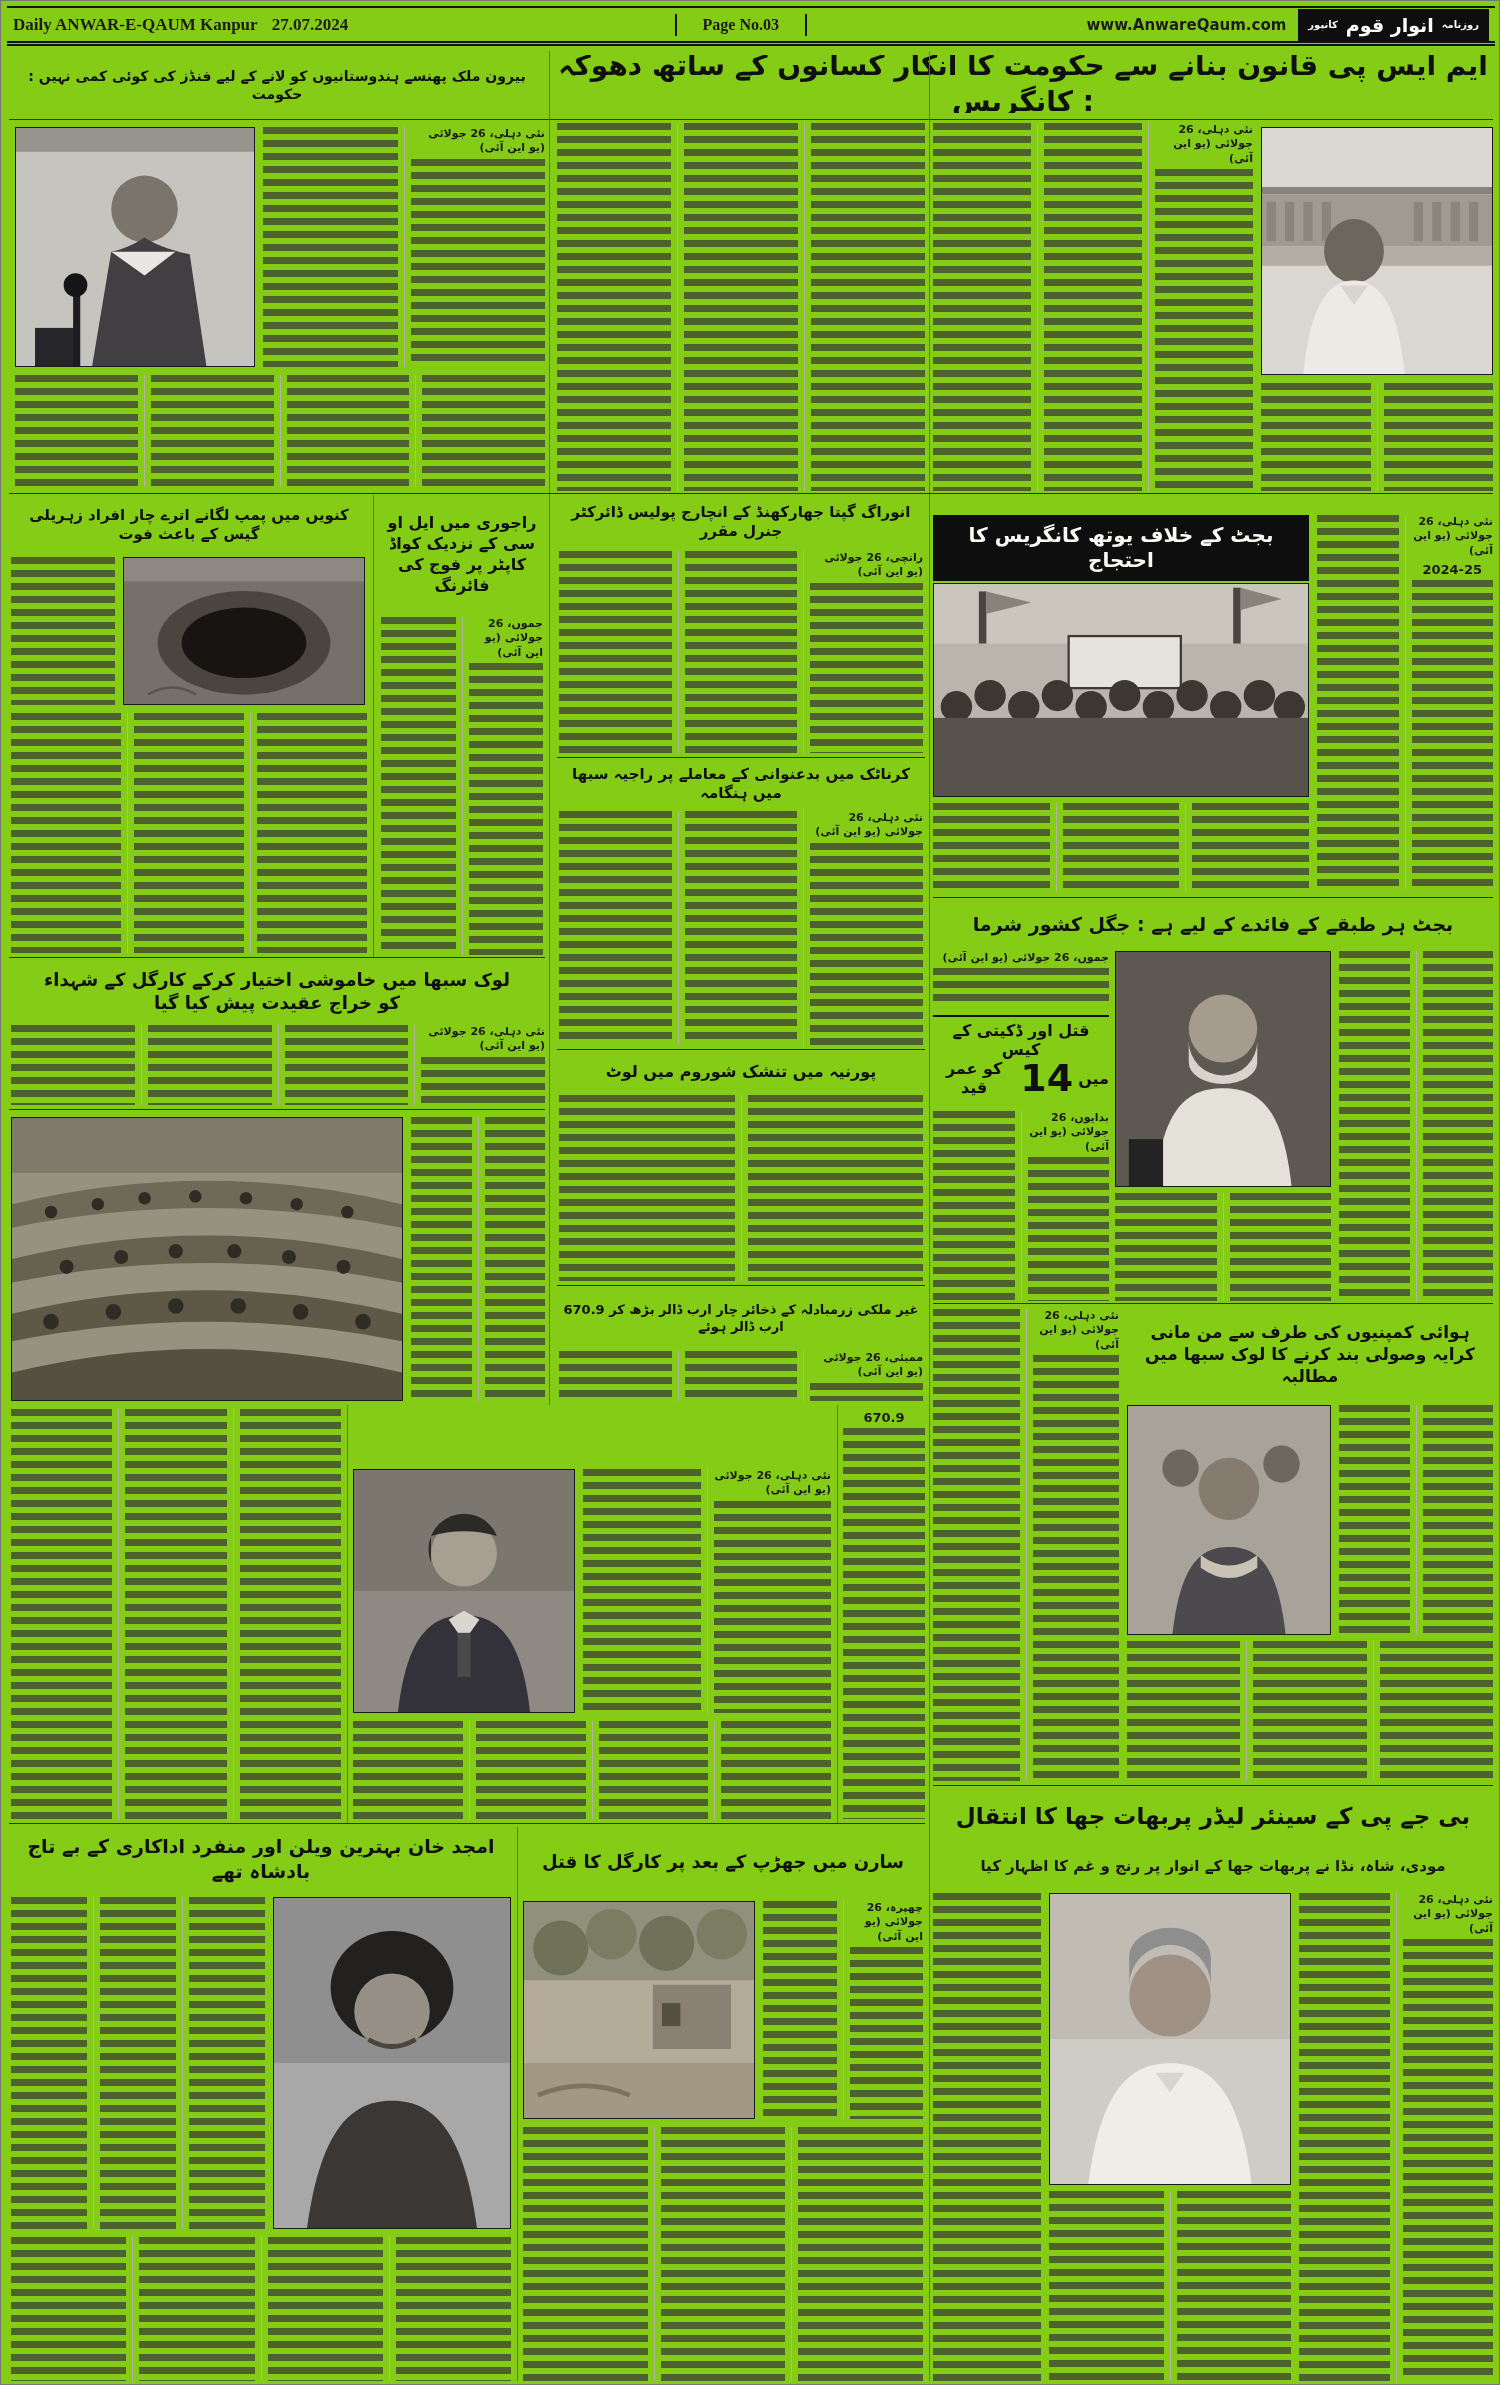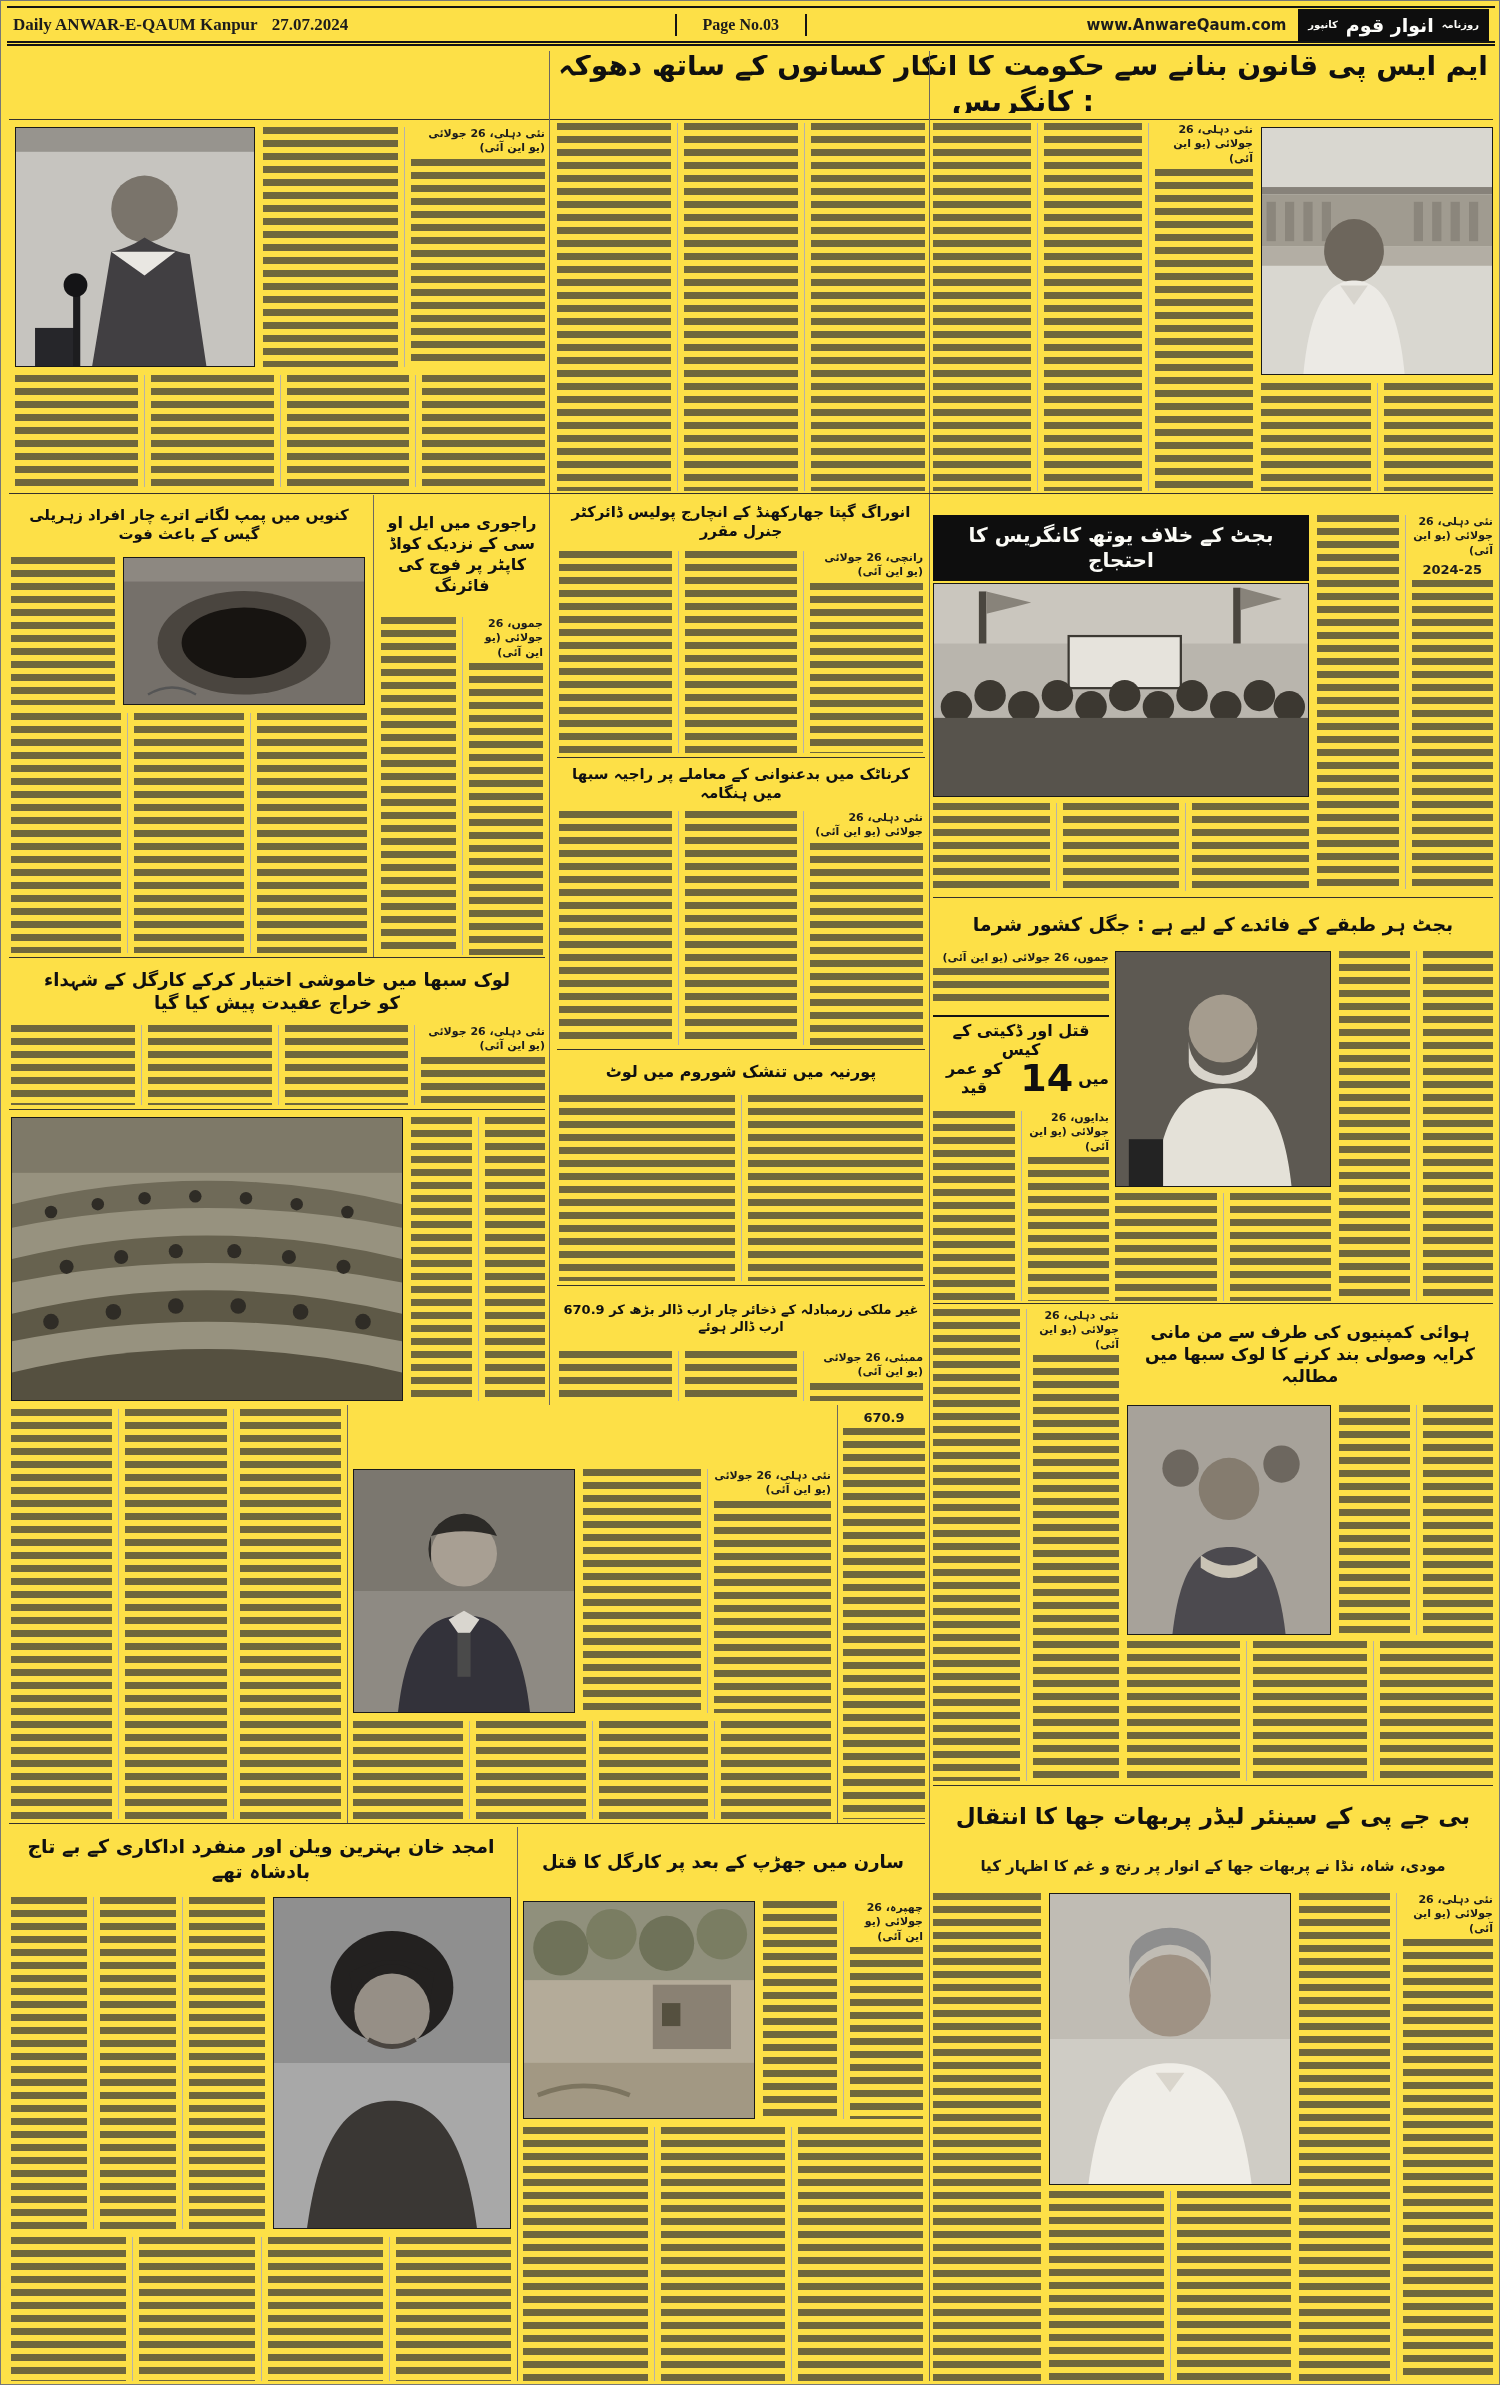--- a/index.html
+++ b/index.html
@@ -1,17 +1,17 @@
 <!DOCTYPE html>
 <html><head>
 <meta charset="utf-8">
 <style>
   *{margin:0;padding:0;box-sizing:border-box;}
   html,body{background:#9a9a9a;}
-  .page{position:relative;width:1500px;height:2385px;margin:0 auto;background:#fde047;
+  .page{position:relative;width:1500px;height:2385px;margin:0 auto;background:#84cc16;
         color:#1c1c1c;font-family:"DejaVu Sans",sans-serif;overflow:hidden;border:1px solid #777;}
   .abs{position:absolute;}
 
   
   .header{position:absolute;left:6px;top:5px;width:1488px;height:40px;
           border-top:2px solid #141414;border-bottom:5px double #141414;
           display:flex;align-items:center;justify-content:space-between;padding:0 6px;}
   .h-left{font-family:"Liberation Serif",serif;font-weight:bold;font-size:17px;display:flex;gap:14px;align-items:center;}
   .h-center{font-family:"Liberation Serif",serif;font-weight:bold;font-size:16px;
             border-left:2px solid #141414;border-right:2px solid #141414;padding:2px 26px;margin-left:47px;}
@@ -69,20 +69,21 @@
       <span>www.AnwareQaum.com</span>
       <div class="masthead" dir="rtl">
         <span class="m-small">روزنامہ</span>
         <span class="m-big">انوار قوم</span>
         <span class="m-small">کانپور</span>
       </div>
     </div>
   </div>
 
   <div class="hl" style="left:552px;top:54px;width:940px;height:58px;font-size:28px">ایم ایس پی قانون بنانے سے حکومت کا انکار کسانوں کے ساتھ دھوکہ : کانگریس</div>
+  <div class="hl" style="left:8px;top:60px;width:536px;height:48px;font-size:14px">بیرون ملک پھنسے ہندوستانیوں کو لانے کے لیے فنڈز کی کوئی کمی نہیں : حکومت</div>
 
   <div class="hr" style="left:8px;top:118px;width:1484px"></div>
   <div class="vr" style="left:548px;top:50px;height:1354px"></div>
   <div class="vr" style="left:928px;top:50px;height:2330px"></div>
 
   <div class="photo" style="left:14px;top:126px;width:240px;height:240px">
     <svg viewBox="0 0 100 100" preserveAspectRatio="none">
       <rect width="100" height="100" fill="#c6c4bf"></rect>
         <rect width="100" height="10" fill="#97948e"></rect>
       <circle cx="54" cy="34" r="14" fill="#7a746b"></circle>

